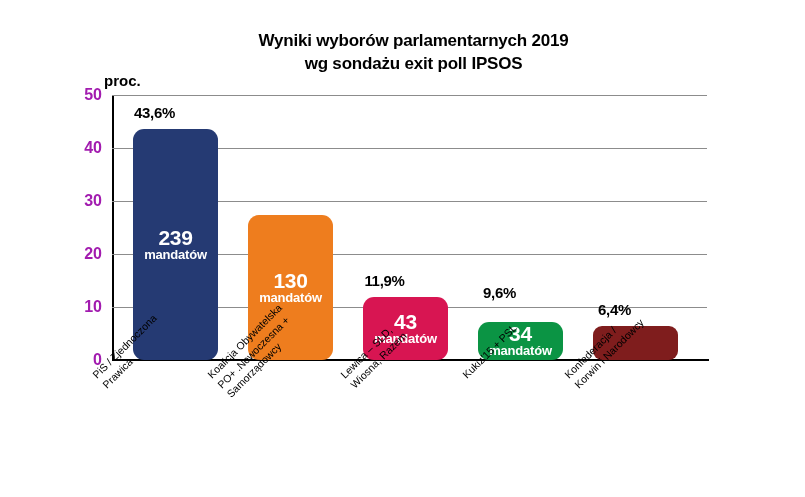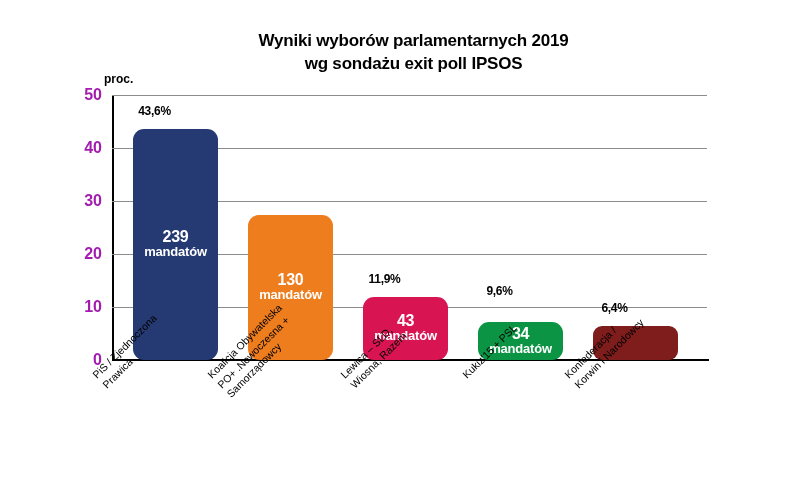--- a/index.html
+++ b/index.html
@@ -36,21 +36,21 @@
     letter-spacing: -0.2px;
     margin-left: 11px;
   }
   #chart-title .line2 { display: block; }
 
   
   #axis-unit {
     position: absolute;
     left: 104px;
     top: 72px;
-    font-size: 12px;
+    font-size: 15px;
     font-weight: bold;
     color: #000000;
   }
 
   
   #plot-area {
     position: absolute;
     left: 112px;
     top: 95px;
     width: 595px;
@@ -97,36 +97,36 @@
     border-radius: 11px;
     box-sizing: border-box;
     display: flex;
     flex-direction: column;
     align-items: center;
     justify-content: center;
     color: #ffffff;
     overflow: hidden;
   }
   .bar .seat-count {
-    font-size: 16px;
+    font-size: 21px;
     font-weight: bold;
     line-height: 1.0;
     letter-spacing: -0.3px;
   }
   .bar .seat-word {
     font-size: 13px;
     font-weight: bold;
     line-height: 1.15;
     letter-spacing: -0.2px;
   }
   .pct-label {
     position: absolute;
     width: 105px;
     text-align: center;
-    font-size: 12px;
+    font-size: 15px;
     font-weight: bold;
     color: #000000;
     letter-spacing: -0.3px;
   }
 
   
   .cat-label {
     position: absolute;
     font-size: 10.5px;
     font-weight: normal;

